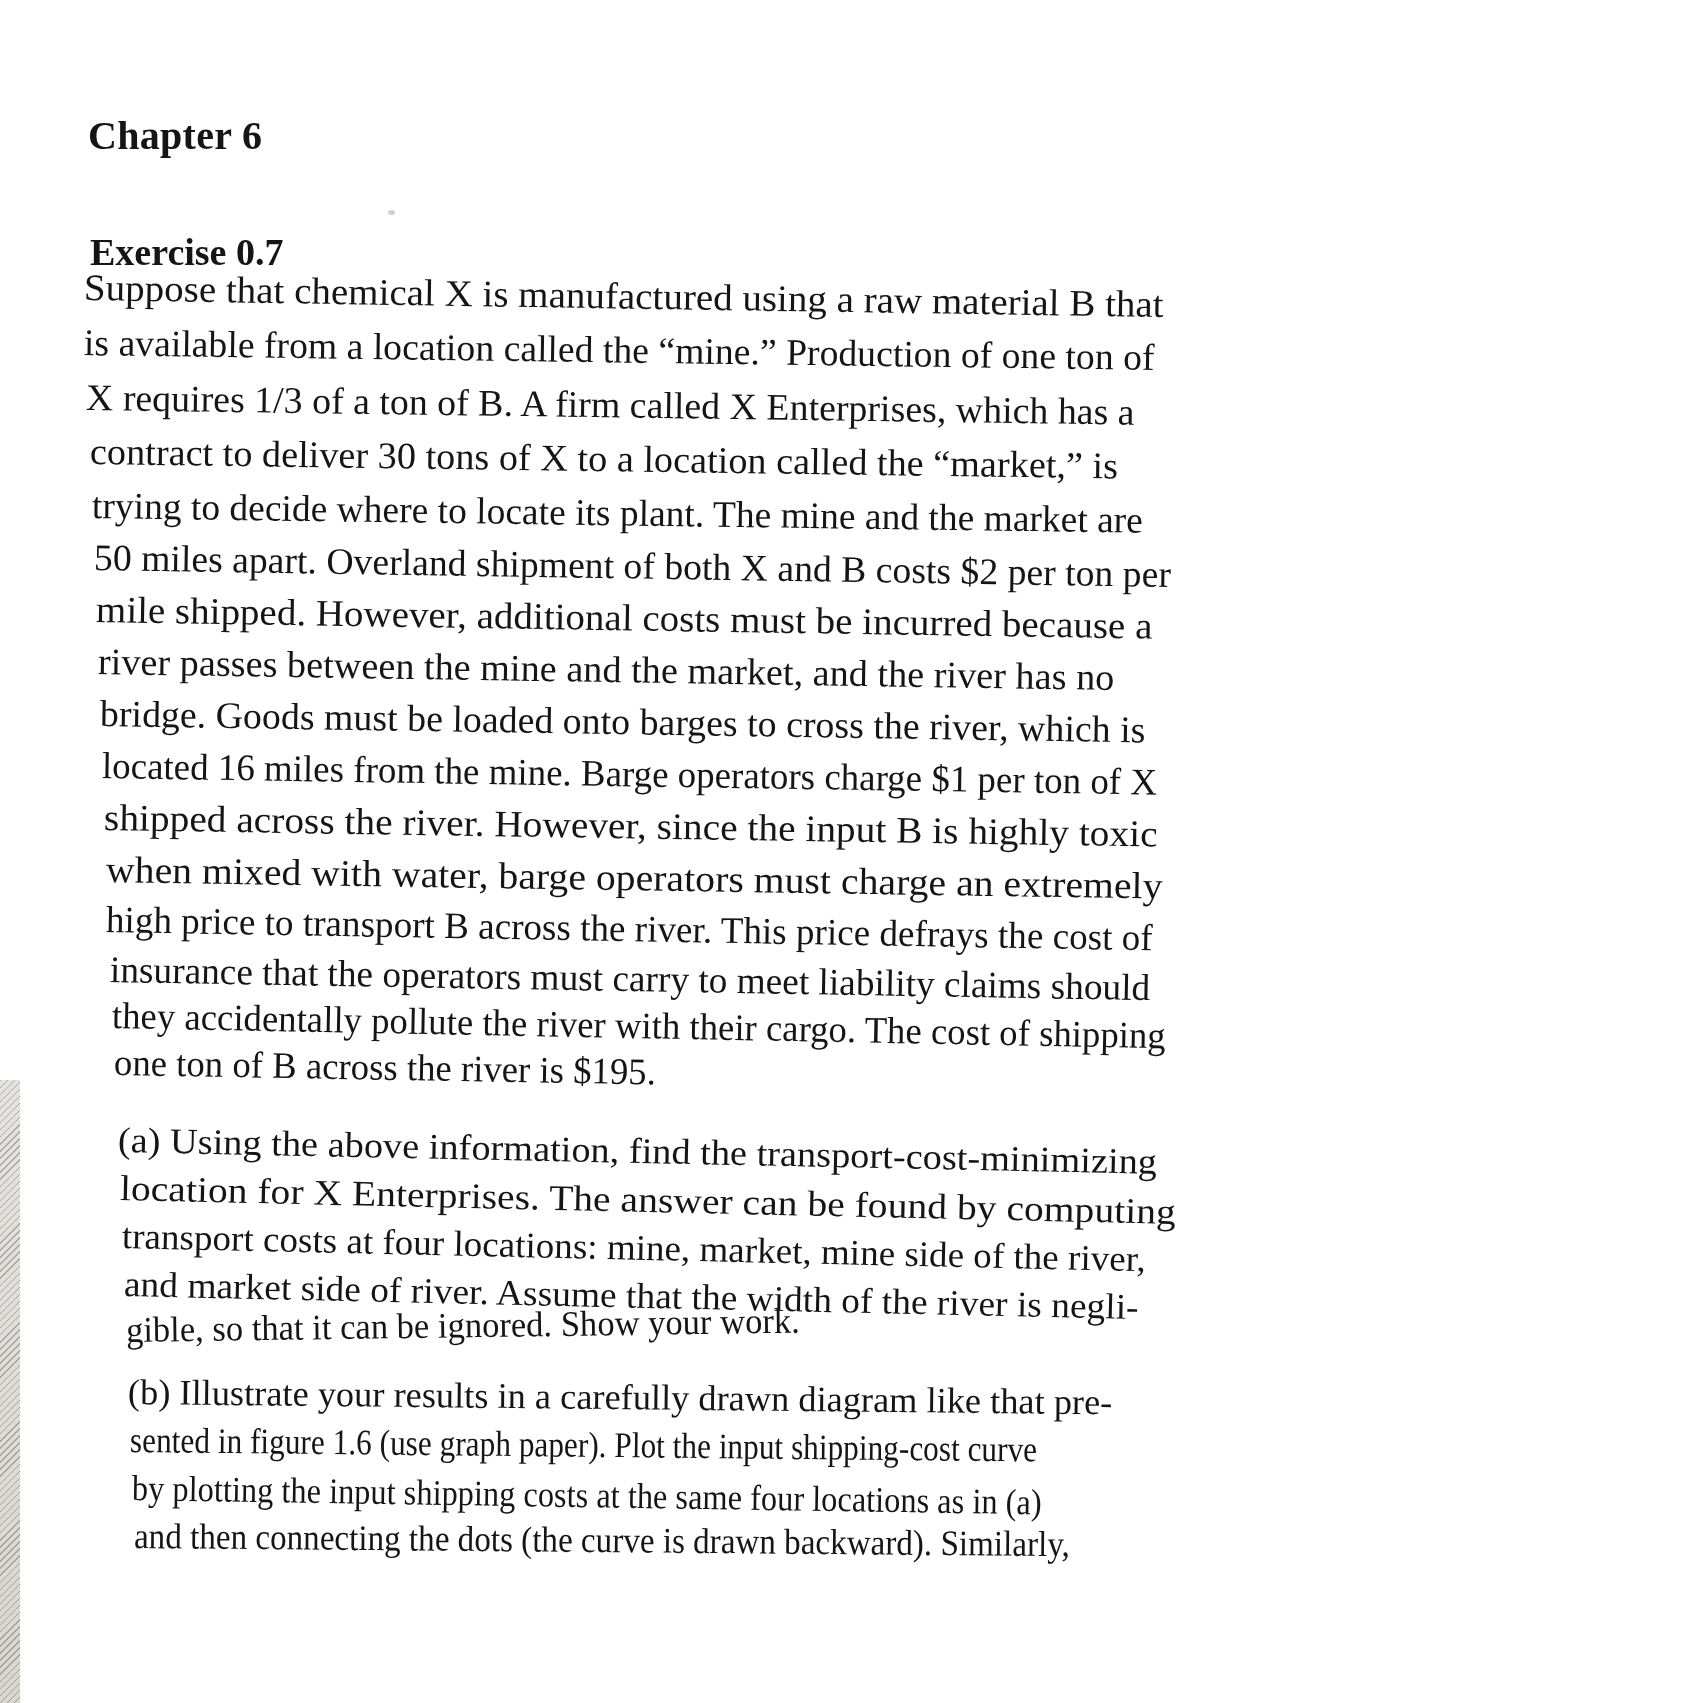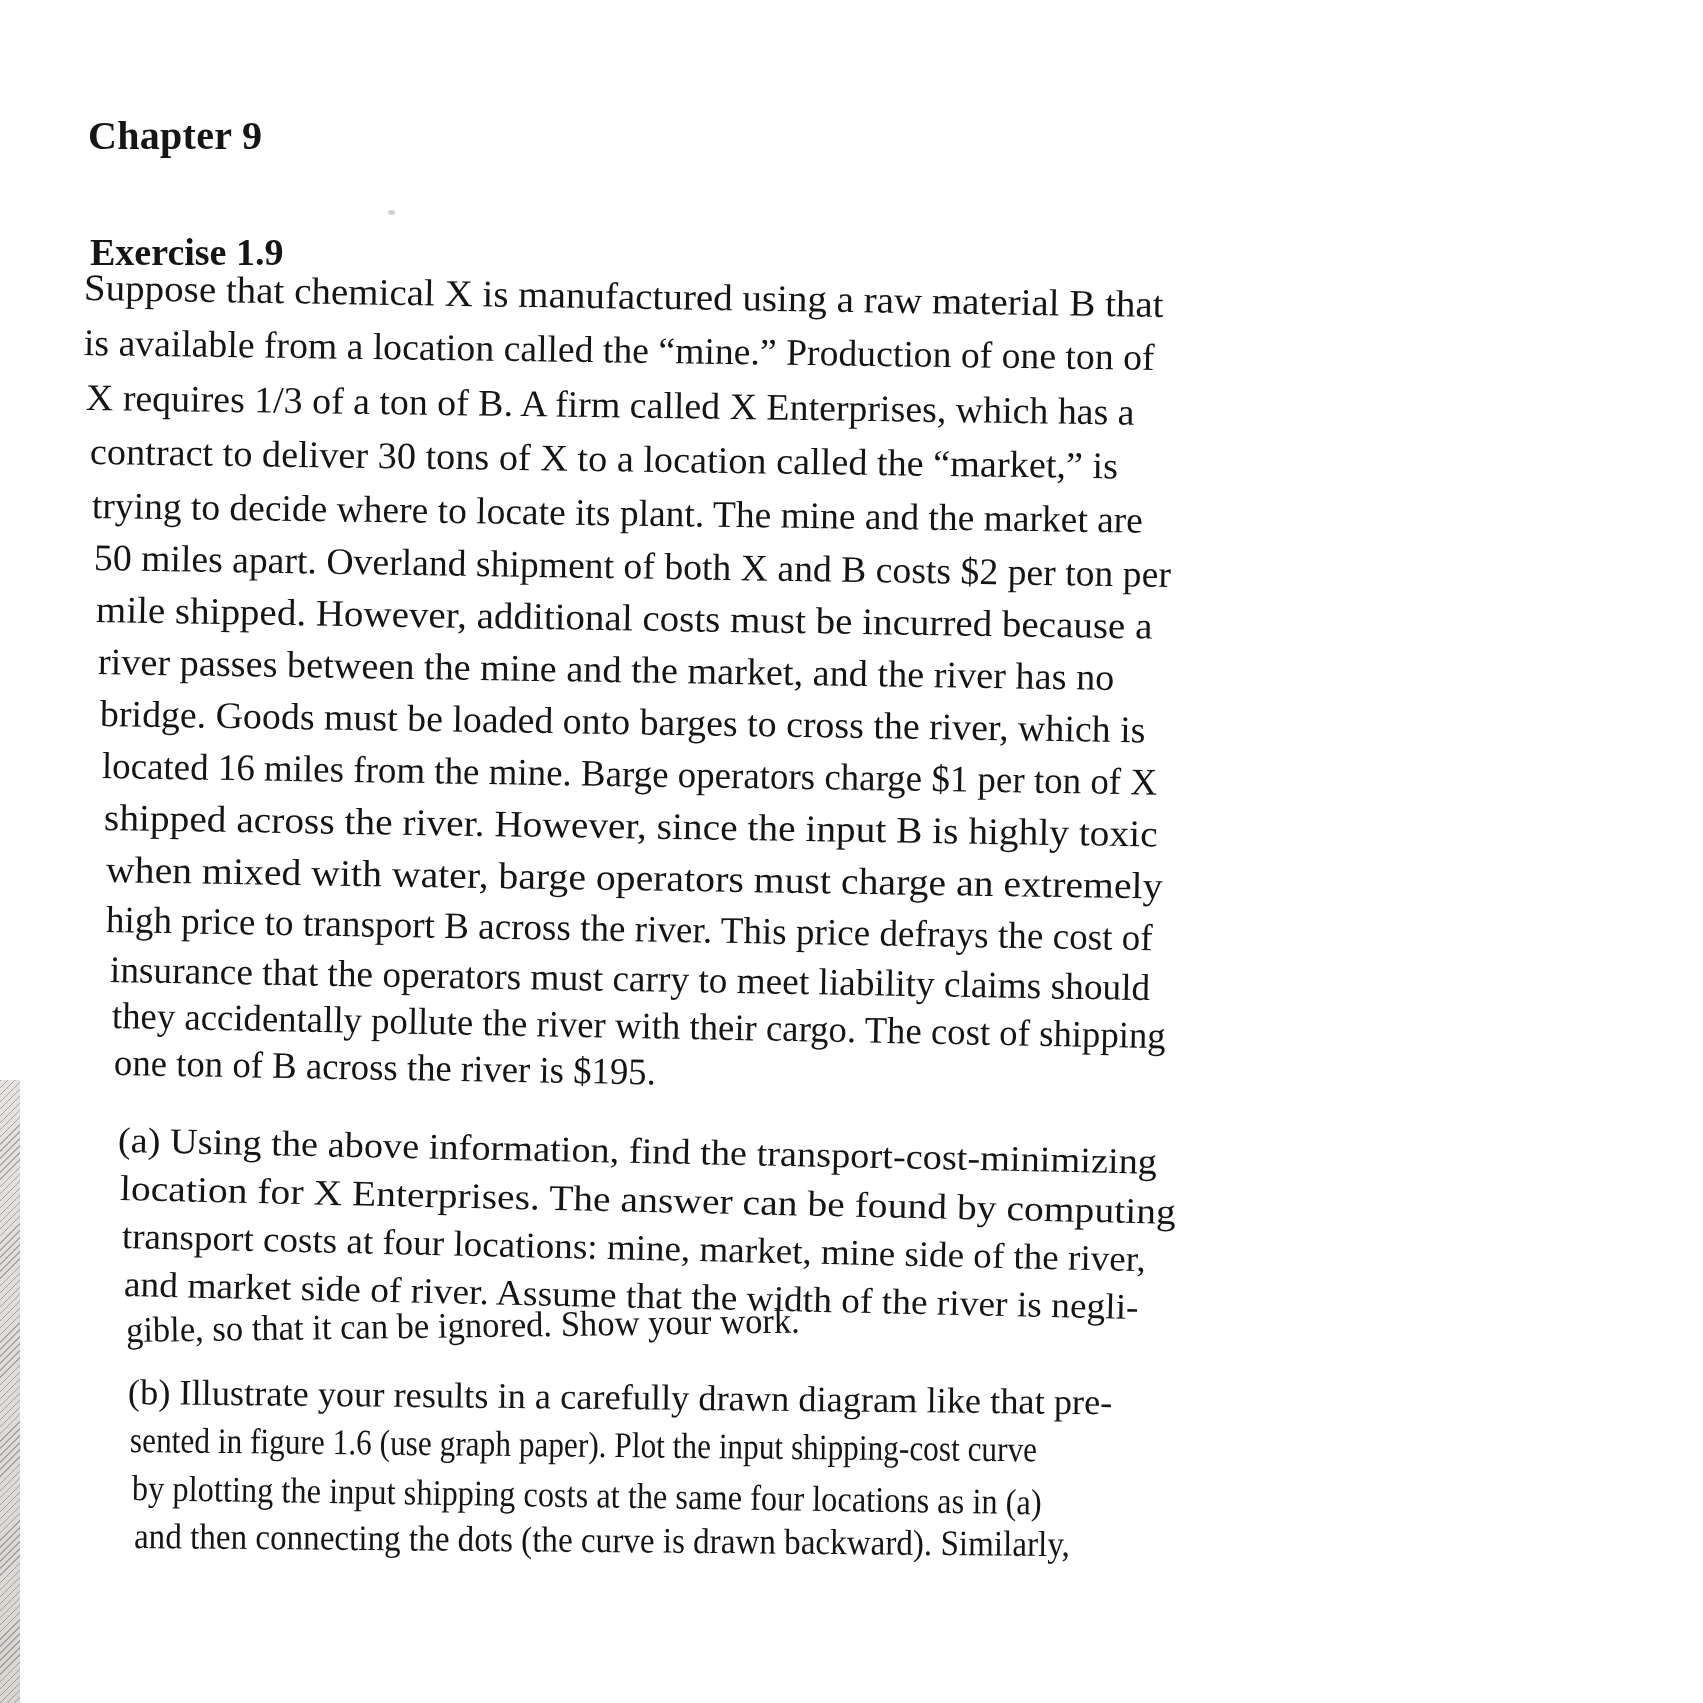--- a/index.html
+++ b/index.html
@@ -69,22 +69,22 @@
     .sub {
       font-size: 36px;
     }
   </style>
 </head>
 <body>
 
 <div class="spine-strip"></div>
 
 <div class="page">
-  <div class="chapter-title">Chapter 9</div>
-  <div class="exercise-title">Exercise 1.9</div>
+  <div class="chapter-title">Chapter 6</div>
+  <div class="exercise-title">Exercise 0.7</div>
   <div class="speck" style="left:300px;top:110px;"></div>
 
   <div class="para">
     <div class="line" style="top:188px; left:-4px; transform: rotate(0.9deg) scaleX(1.04);">Suppose that chemical X is manufactured using a raw material B that</div>
     <div class="line" style="top:243px; left:-4px; transform: rotate(0.8deg) scaleX(1.005);">is available from a location called the “mine.” Production of one ton of</div>
     <div class="line" style="top:298px; left:-2px; transform: rotate(0.8deg) scaleX(1.01);">X requires 1/3 of a ton of B. A firm called X Enterprises, which has a</div>
     <div class="line" style="top:352px; left:2px;  transform: rotate(0.8deg) scaleX(1.02);">contract to deliver 30 tons of X to a location called the “market,” is</div>
     <div class="line" style="top:406px; left:4px;  transform: rotate(0.8deg) scaleX(1.0);">trying to decide where to locate its plant. The mine and the market are</div>
     <div class="line" style="top:458px; left:6px;  transform: rotate(0.9deg) scaleX(1.005);">50 miles apart. Overland shipment of both X and B costs $2 per ton per</div>
     <div class="line" style="top:510px; left:8px;  transform: rotate(0.9deg) scaleX(1.04);">mile shipped. However, additional costs must be incurred because a</div>

